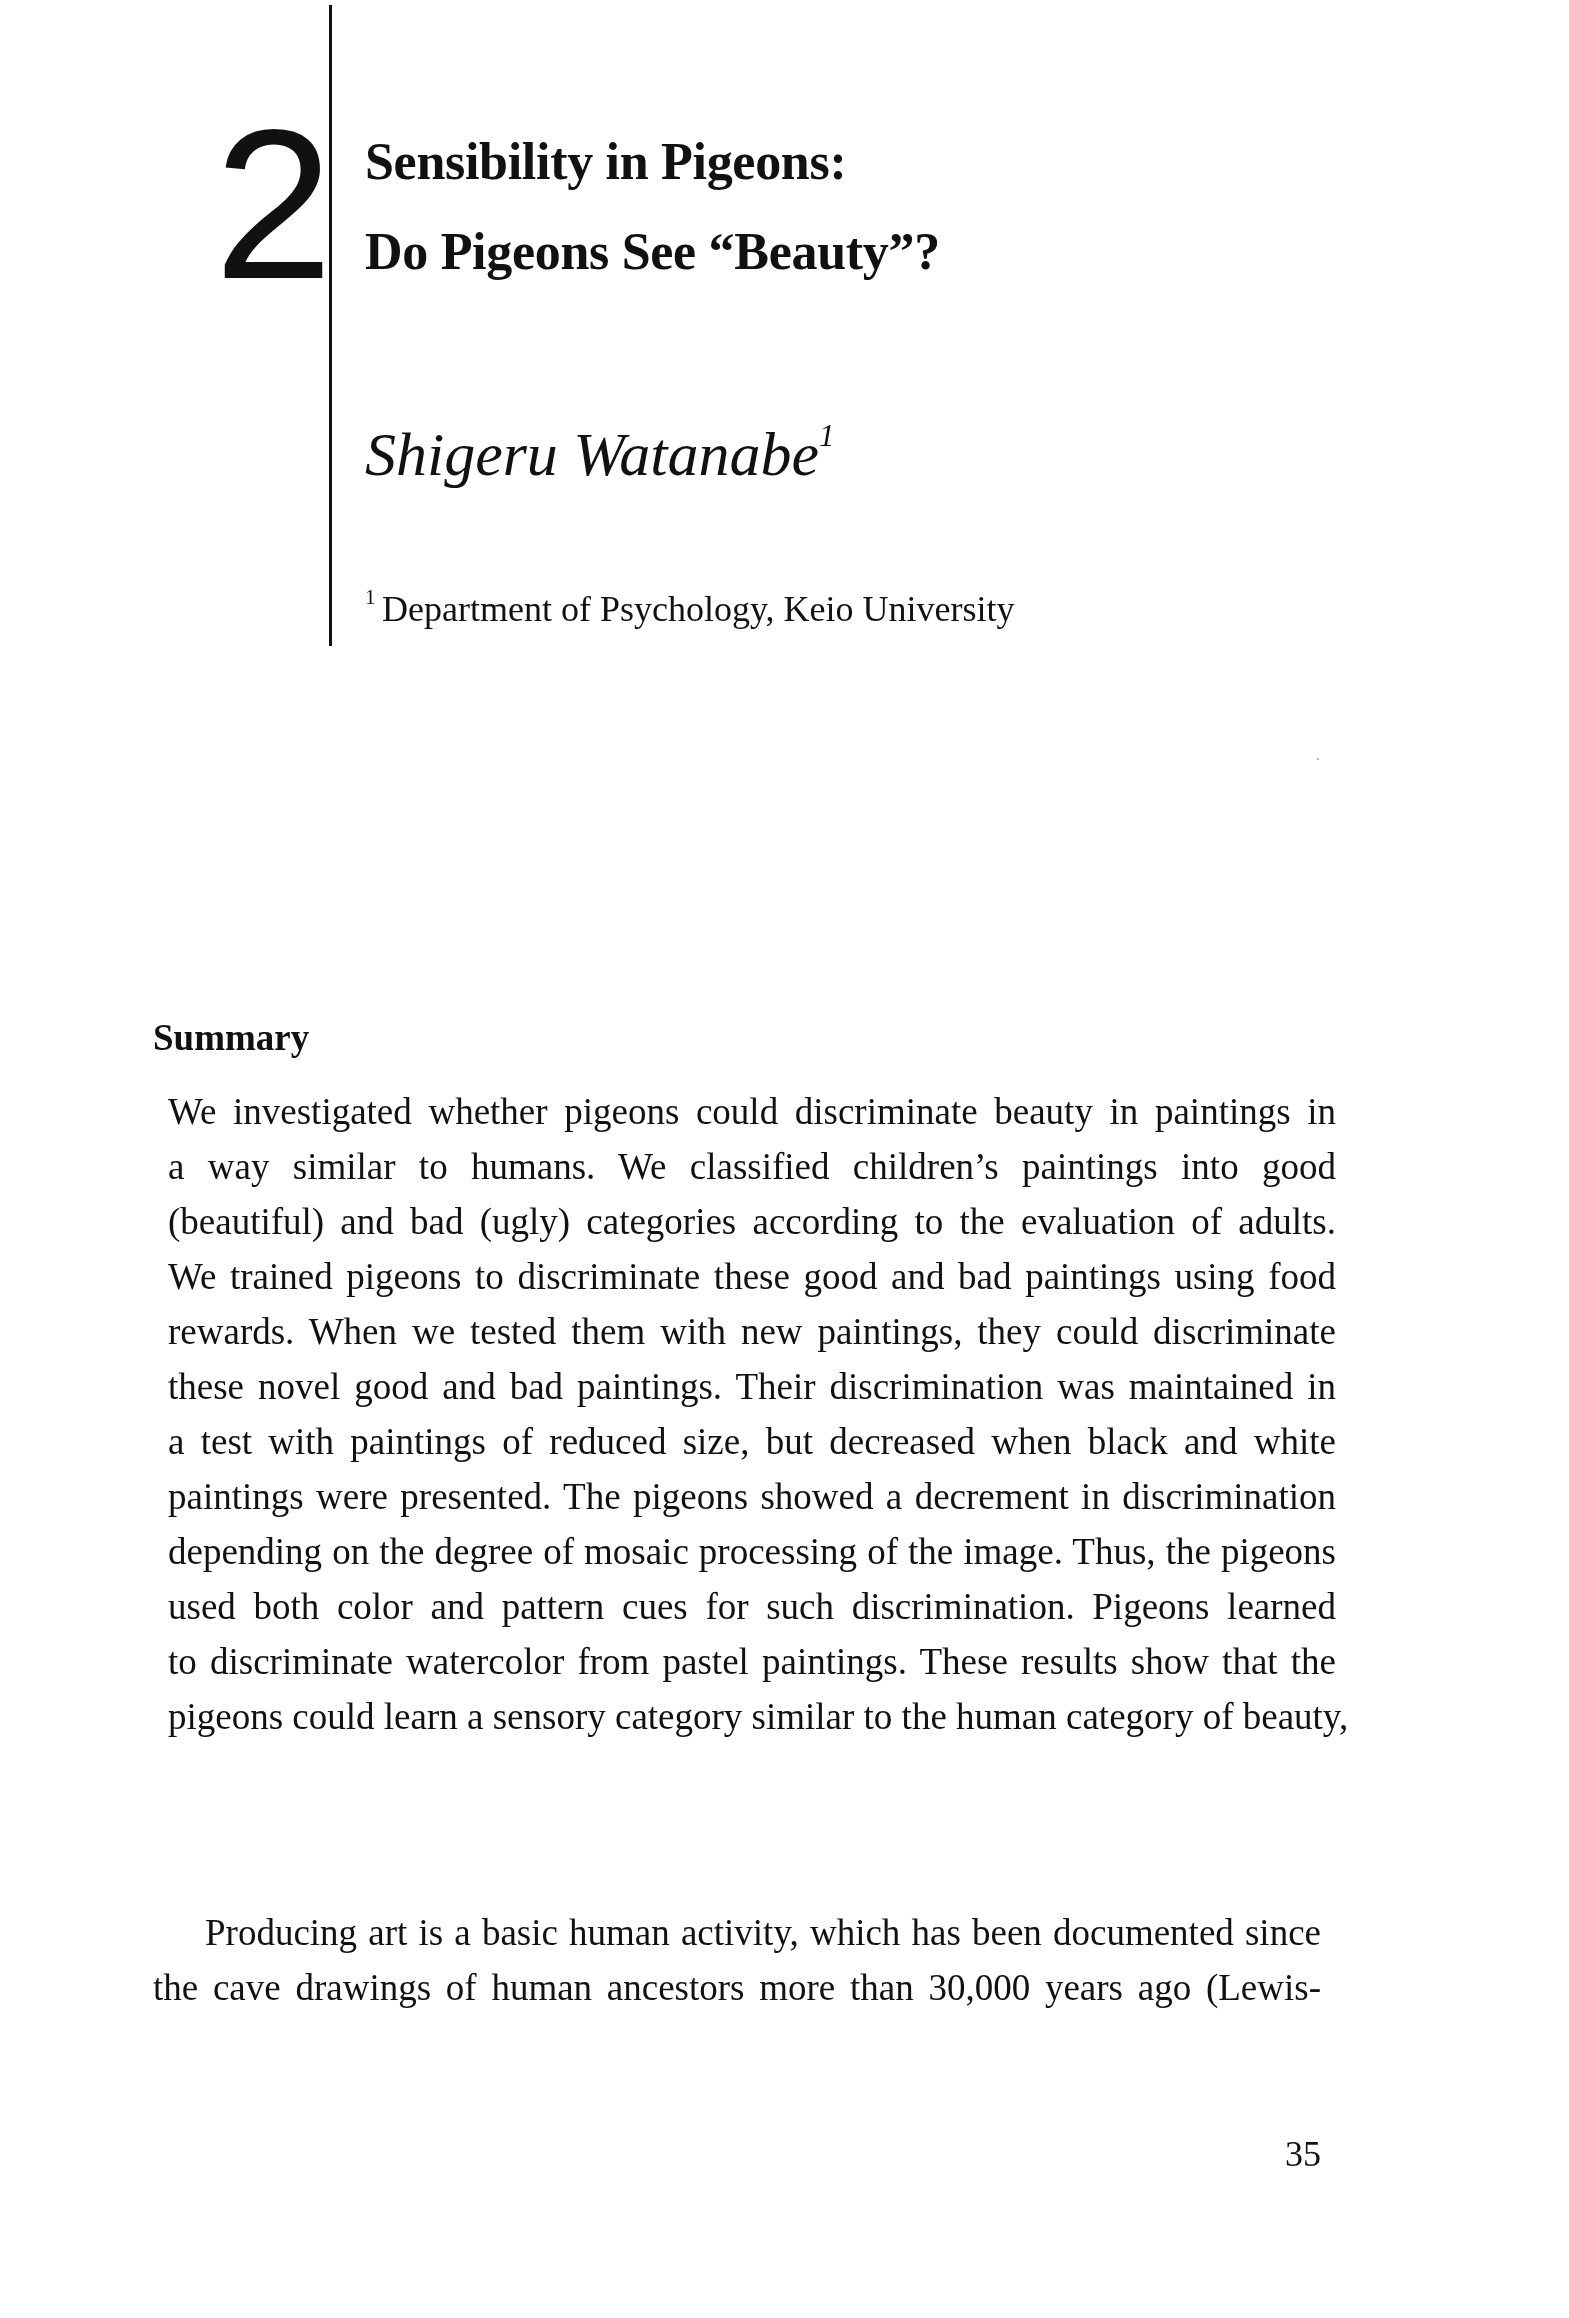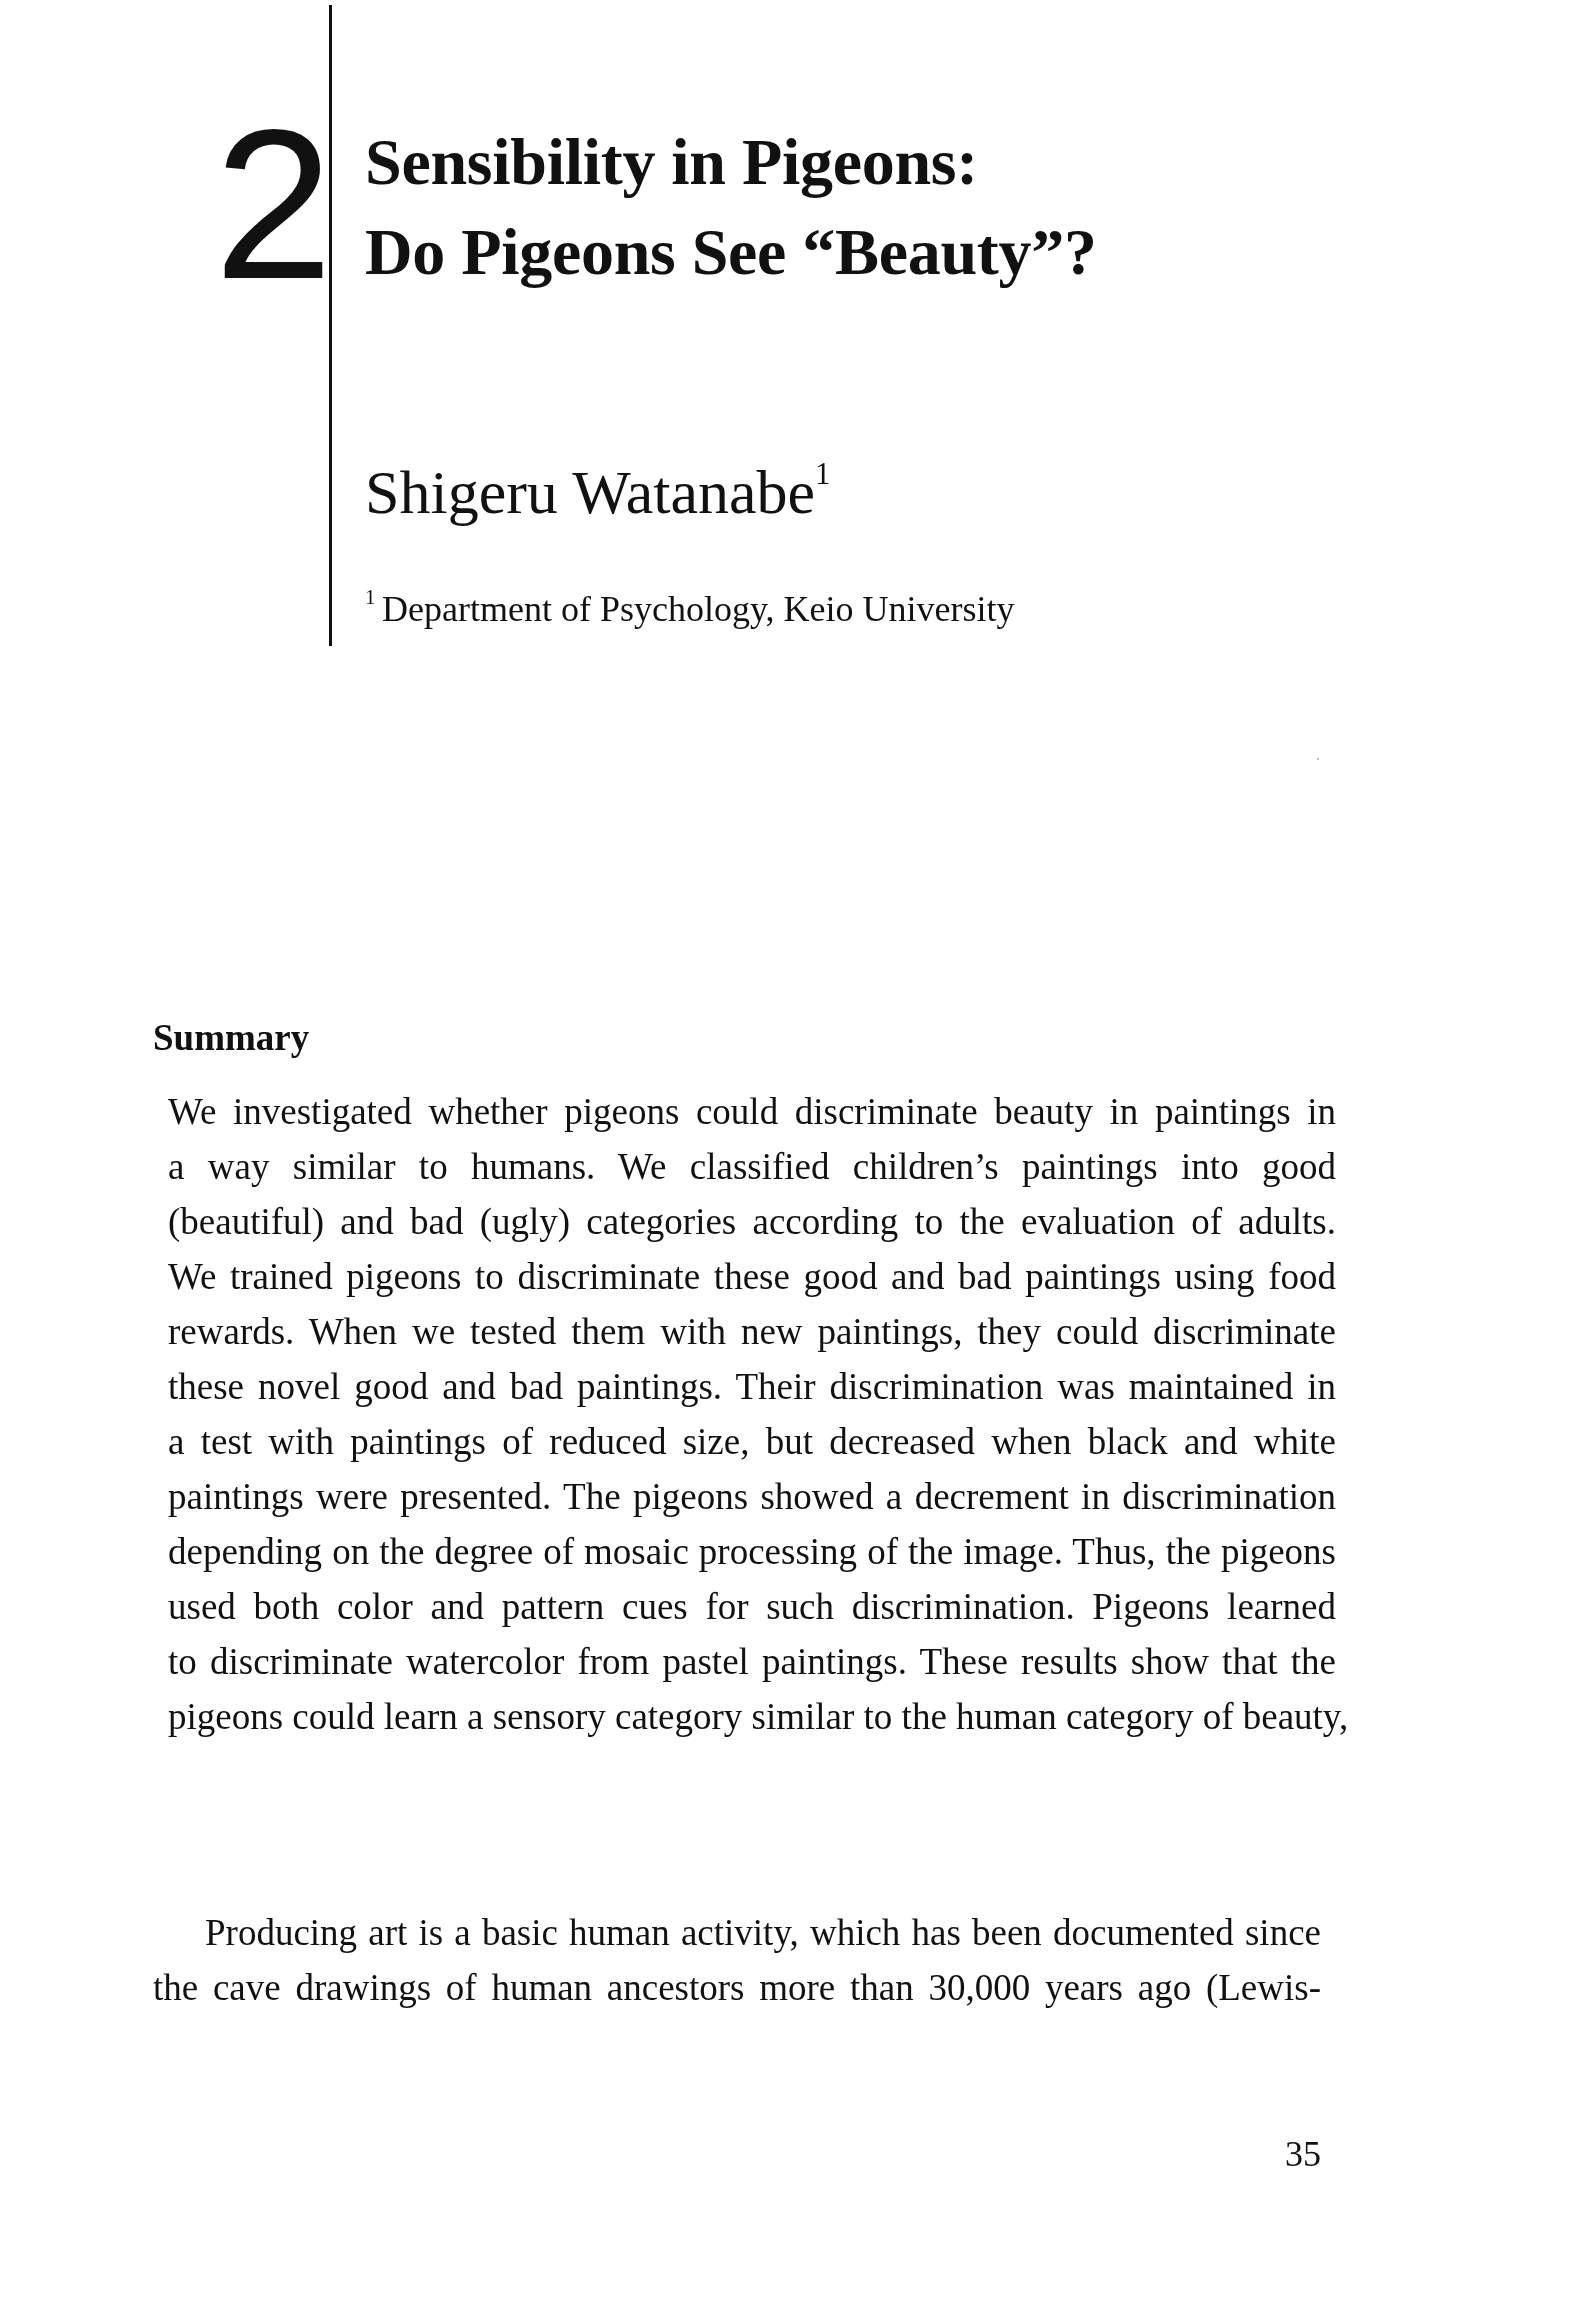--- a/index.html
+++ b/index.html
@@ -33,34 +33,34 @@
       font-size: 214px;
       line-height: 214px;
       font-weight: normal;
       letter-spacing: -2.6px;
     }
     .chapter-title {
       position: absolute;
       left: 365px;
       top: 117px;
       margin: 0;
-      font-size: 66px;
+      font-size: 52px;
       line-height: 90px;
       font-weight: bold;
       letter-spacing: -0.3px;
     }
     .chapter-title .line { display: block; white-space: nowrap; }
     .author {
       position: absolute;
       left: 365px;
       top: 415px;
       font-size: 62px;
       line-height: 78px;
+      font-style: italic;
       white-space: nowrap;
-      margin-top: 38px;
     }
     .author sup {
       font-size: 31px;
       vertical-align: 28.6px;
       line-height: 0;
     }
     .affiliation {
       position: absolute;
       left: 365px;
       top: 587px;

